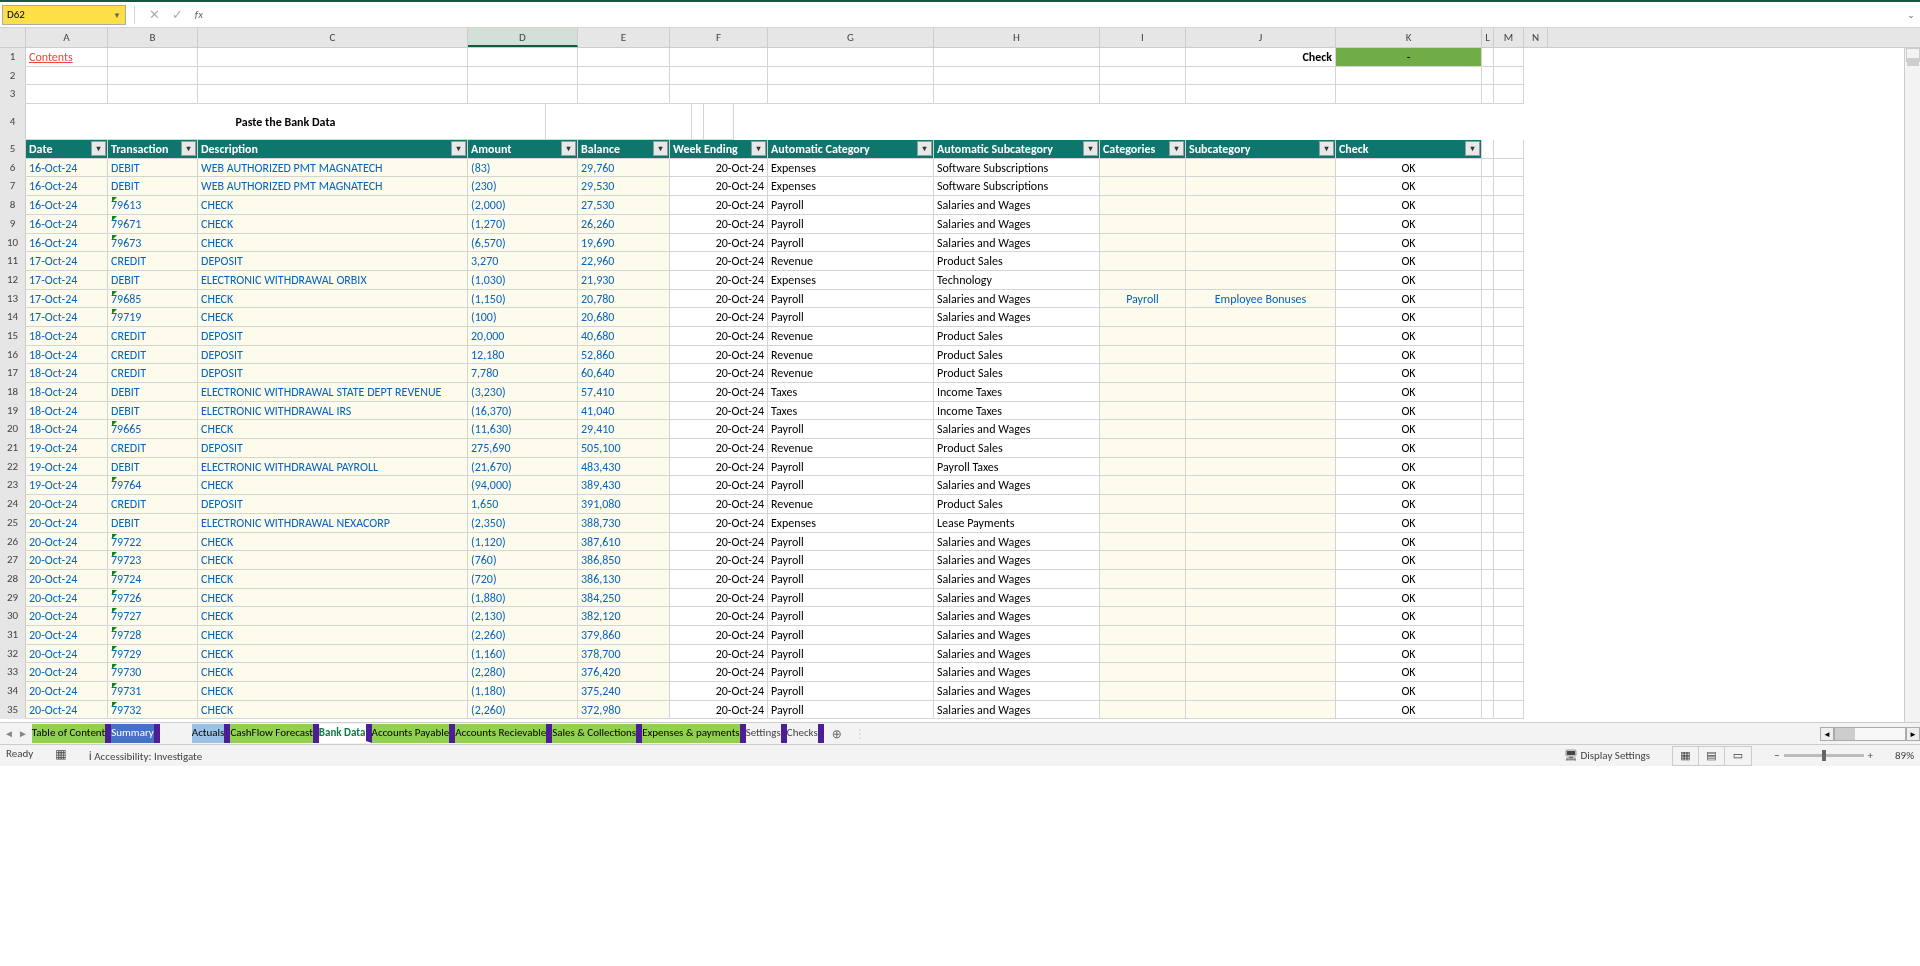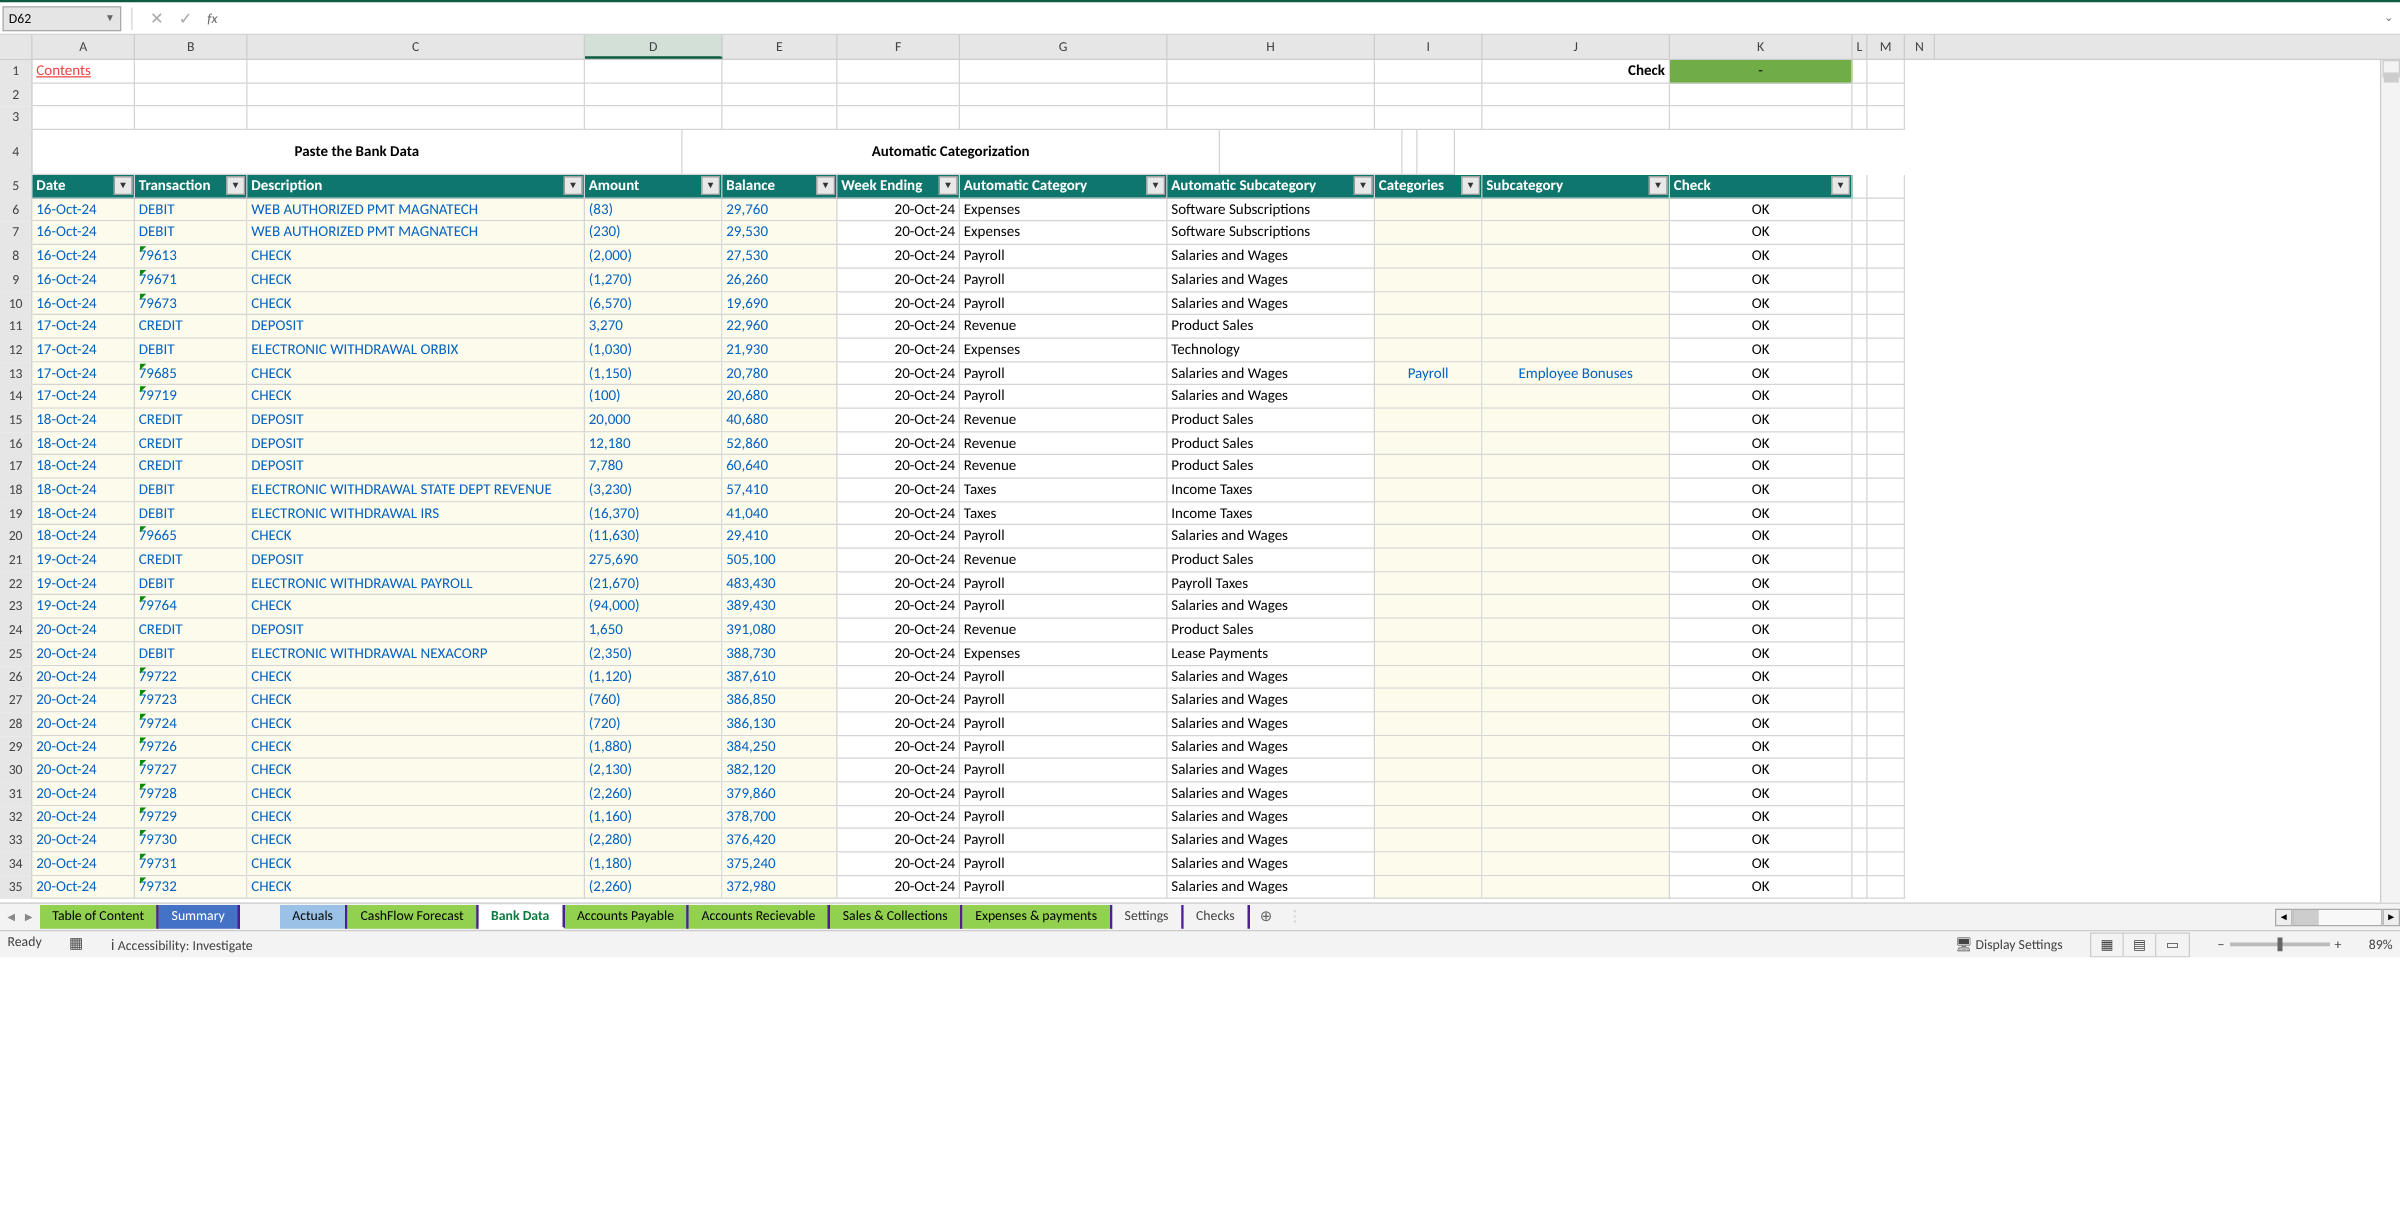--- a/index.html
+++ b/index.html
@@ -3,21 +3,21 @@
 <meta charset="utf-8">
 <style>
 * { box-sizing: border-box; margin: 0; padding: 0; }
 body { font-family: Calibri, Arial, sans-serif; font-size: 12px; background: #fff; overflow: hidden; }
 
 
 .top-border { height: 2px; background: #0d5c3f; }
 
 
 .formula-area { display: flex; align-items: center; height: 26px; border-bottom: 1px solid #d4d4d4; background: #fff; }
-.name-box { width: 95px; height: 20px; border: 1px solid #aaa; display: flex; align-items: center; padding: 0 4px; margin-left: 2px; background: #e5e5e5; }
+.name-box { width: 124px; height: 20px; border: 1px solid #aaa; display: flex; align-items: center; padding: 0 4px; margin-left: 2px; background: #fde047; }
 .name-box-text { flex: 1; font-size: 11px; }
 .name-box-arrow { font-size: 8px; color: #666; }
 .fn-sep { width: 1px; height: 18px; background: #d4d4d4; margin: 0 8px; }
 .fn-icon { color: #aaa; font-size: 13px; padding: 0 6px; cursor: default; }
 .fn-icon.fx { font-style: italic; color: #666; font-size: 11px; }
 .formula-input { flex: 1; height: 20px; border: none; padding: 0 4px; font-size: 11px; }
 .expand-formula { width: 18px; text-align: center; color: #666; font-size: 9px; }
 
 
 .col-headers { display: flex; height: 20px; background: #e6e6e6; border-bottom: 1px solid #ccc; }
@@ -46,21 +46,21 @@
 .cell.cream { background: #fdfbeb; }
 .filter-btn { position: absolute; right: 1px; top: 1px; width: 15px; height: 15px; background: #e8e8e8; border: 1px solid #999; font-size: 8px; line-height: 13px; text-align: center; color: #333; }
 .tri-mark { position: absolute; left: 1px; top: 1px; width: 0; height: 0; border-top: 5px solid #0a8a0a; border-right: 5px solid transparent; }
 .cell-wrap { position: relative; height: 100%; }
 
 
 .sheet-tabs-bar { display: flex; align-items: center; height: 22px; background: #f3f3f3; border-top: 1px solid #ccc; }
 .tab-nav { display: flex; padding: 0 4px; gap: 4px; color: #888; font-size: 10px; align-items: center; }
 .tab-nav span { cursor: pointer; }
 .tabs { display: flex; }
-.tab { padding: 2px 10px; font-size: 11px; border-right: 2px solid #4c1d95; cursor: pointer; white-space: nowrap; }
+.tab { padding: 2px 0; font-size: 11px; border-right: 6px solid #4c1d95; cursor: pointer; white-space: nowrap; }
 .tab.green { background: #92d050; color: #000; }
 .tab.blue-bg { background: #4472c4; color: #fff; }
 .tab.cyan { background: #9bc2e6; color: #000; margin-left: 32px; }
 .tab.active { background: #fff; color: #0d7a3f; border-bottom: 2px solid #fff; font-weight: bold; }
 .tab.plain { background: #f3f3f3; color: #444; }
 .new-tab { padding: 0 8px; color: #666; font-size: 12px; }
 .sep-v { color: #ccc; padding: 0 4px; }
 .hscroll { flex: 0 0 auto; margin-left: auto; display: flex; align-items: center; height: 16px; width: 100px; }
 .hscroll-btn { width: 14px; height: 14px; border: 1px solid #aaa; background: #eee; font-size: 8px; text-align: center; line-height: 12px; }
 .hscroll-track { flex: 1; height: 14px; border: 1px solid #aaa; background: #f8f8f8; position: relative; }
@@ -167,21 +167,20 @@
         <div class="cell  colH"></div>
         <div class="cell  colI"></div>
         <div class="cell  colJ"></div>
         <div class="cell  colK"></div>
         <div class="cell  colL"></div>
         <div class="cell  colM"></div>
       </div>
       <div class="row" style="height: 36px;">
         <div class="rownum" style="line-height: 36px;">4</div>
         <div class="cell bold center" style="width: 520px; line-height: 36px;">Paste the Bank Data</div>
-        <div class="cell bold center" style="width: 430px; line-height: 36px;">Automatic Categorization</div>
         <div class="cell  colK"></div>
         <div class="cell  colL"></div>
         <div class="cell  colM"></div>
       </div>
       <div class="row">
         <div class="rownum">5</div>
         <div class="cell hdr colA"><span>Date</span><span class="filter-btn">▾</span></div>
         <div class="cell hdr colB"><span>Transaction</span><span class="filter-btn">▾</span></div>
         <div class="cell hdr colC"><span>Description</span><span class="filter-btn">▾</span></div>
         <div class="cell hdr colD"><span>Amount</span><span class="filter-btn">▾</span></div>

